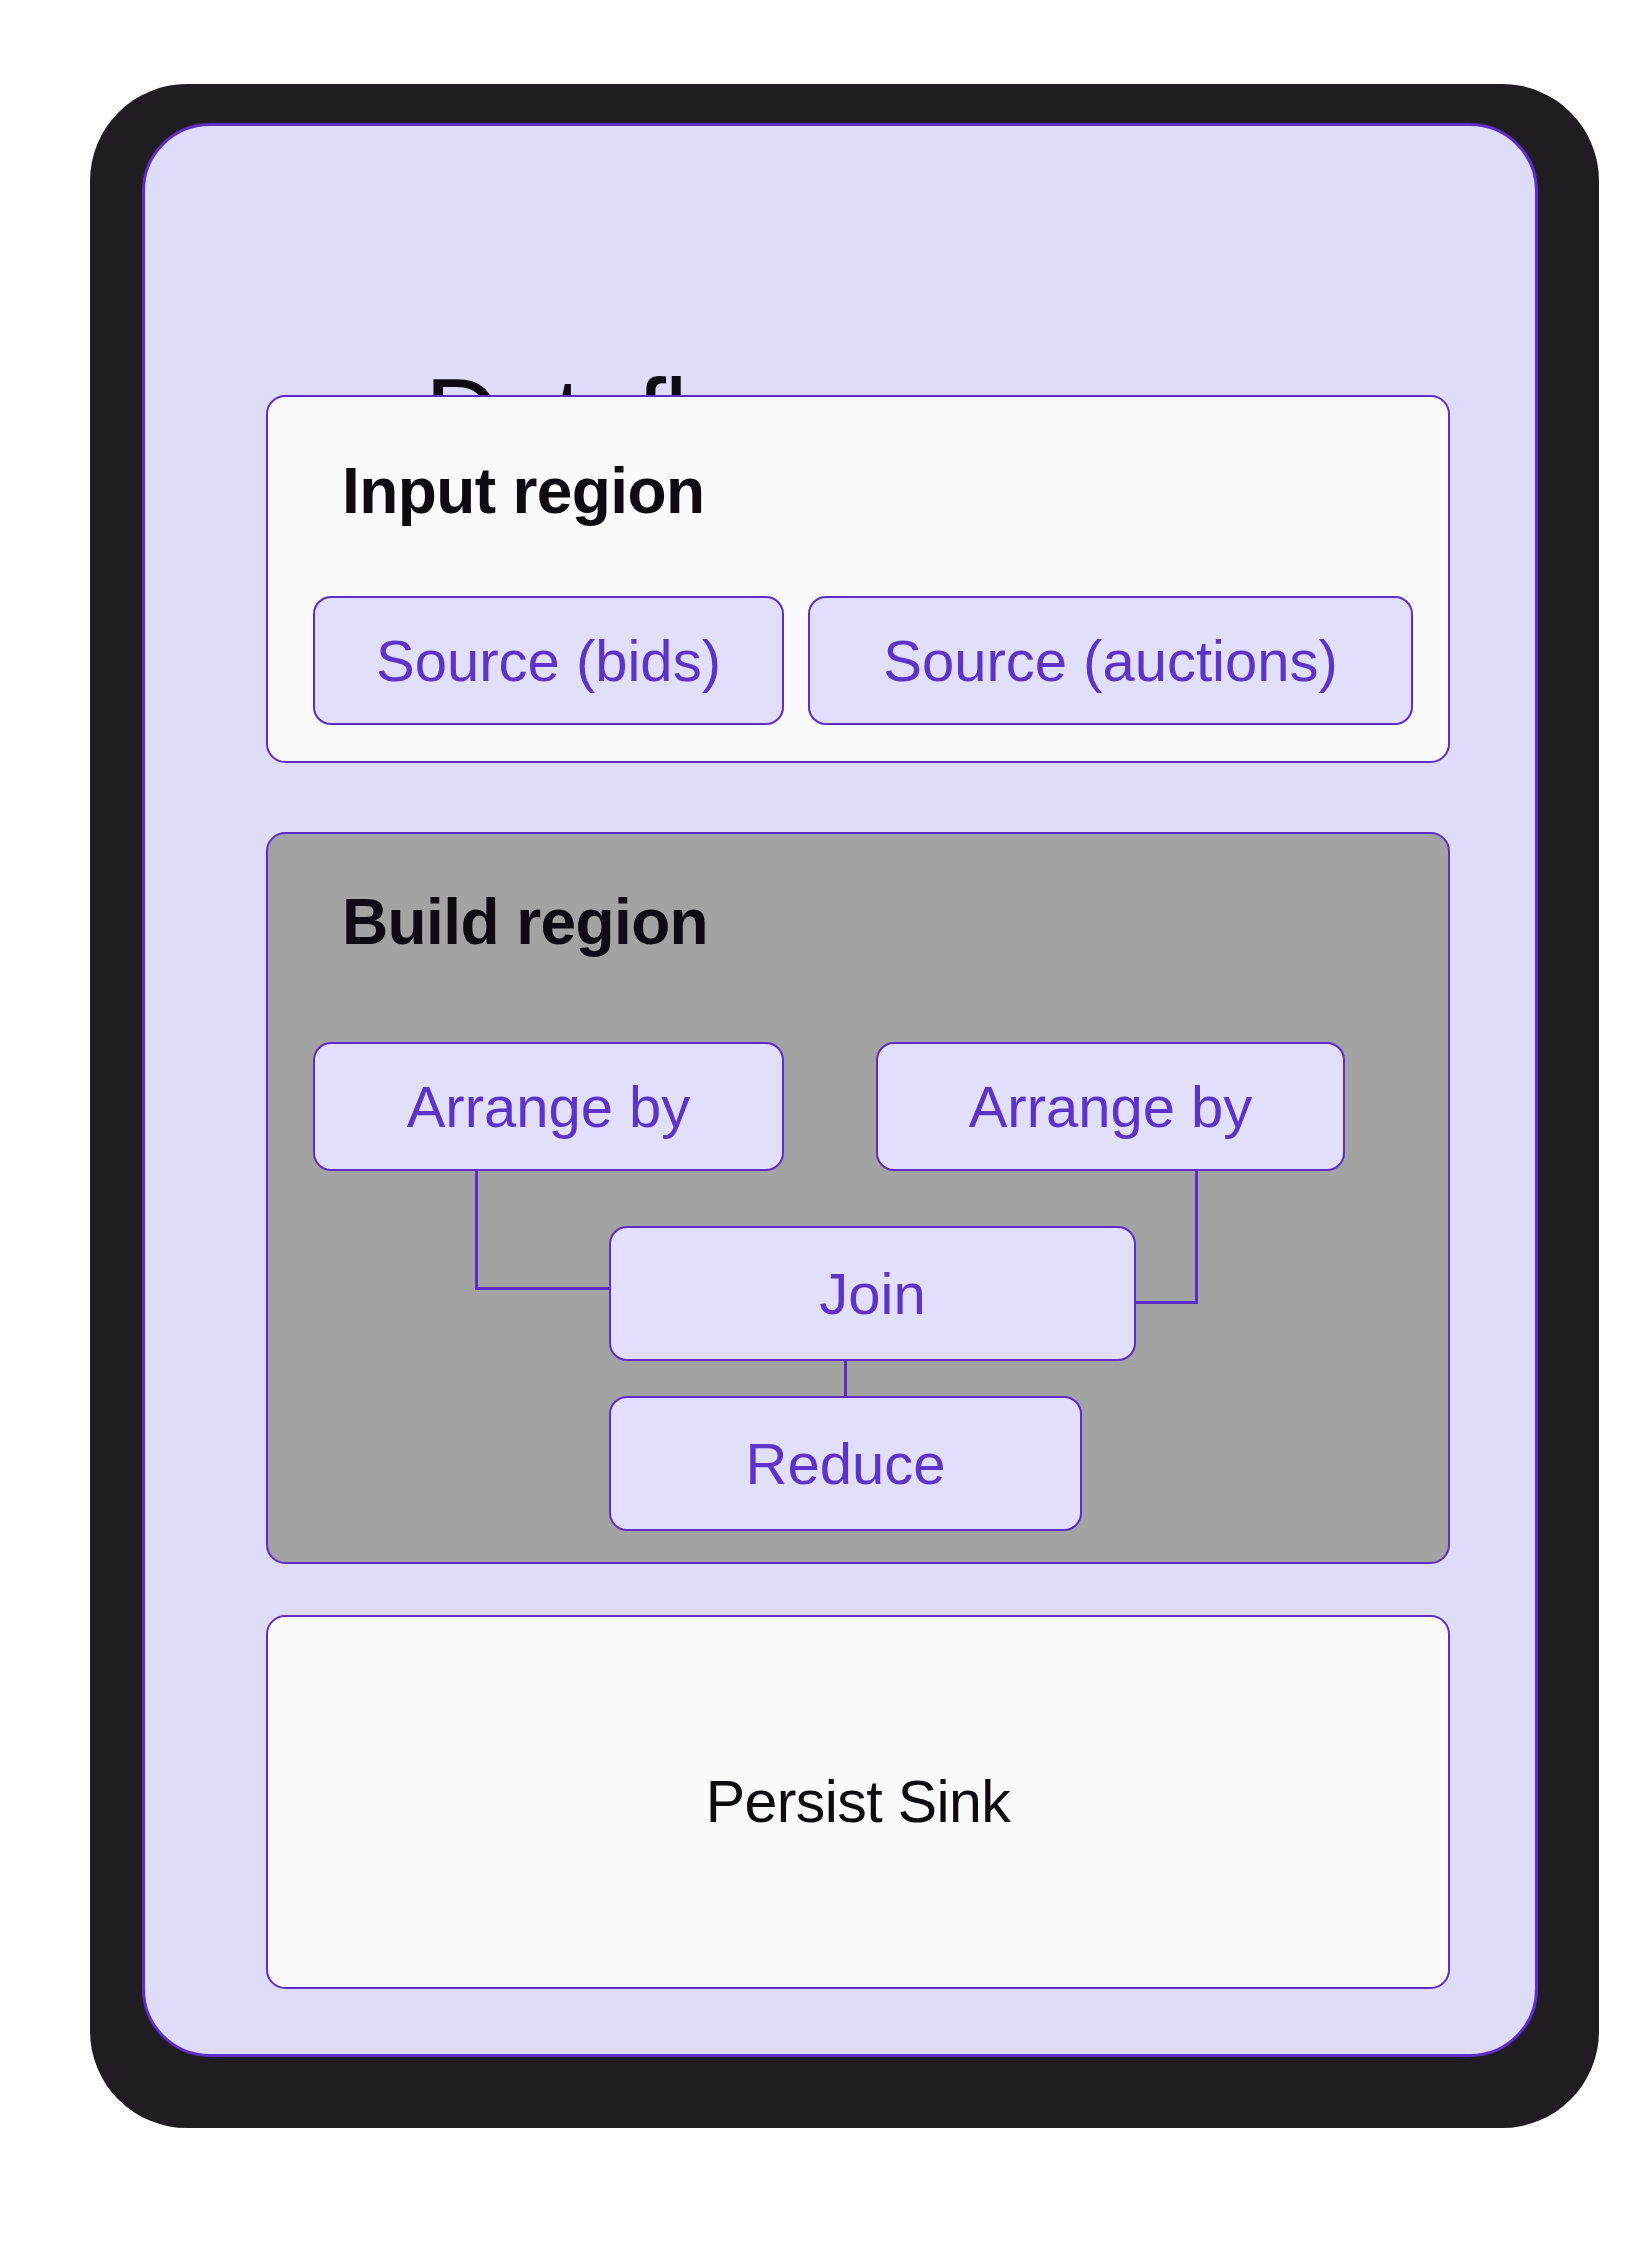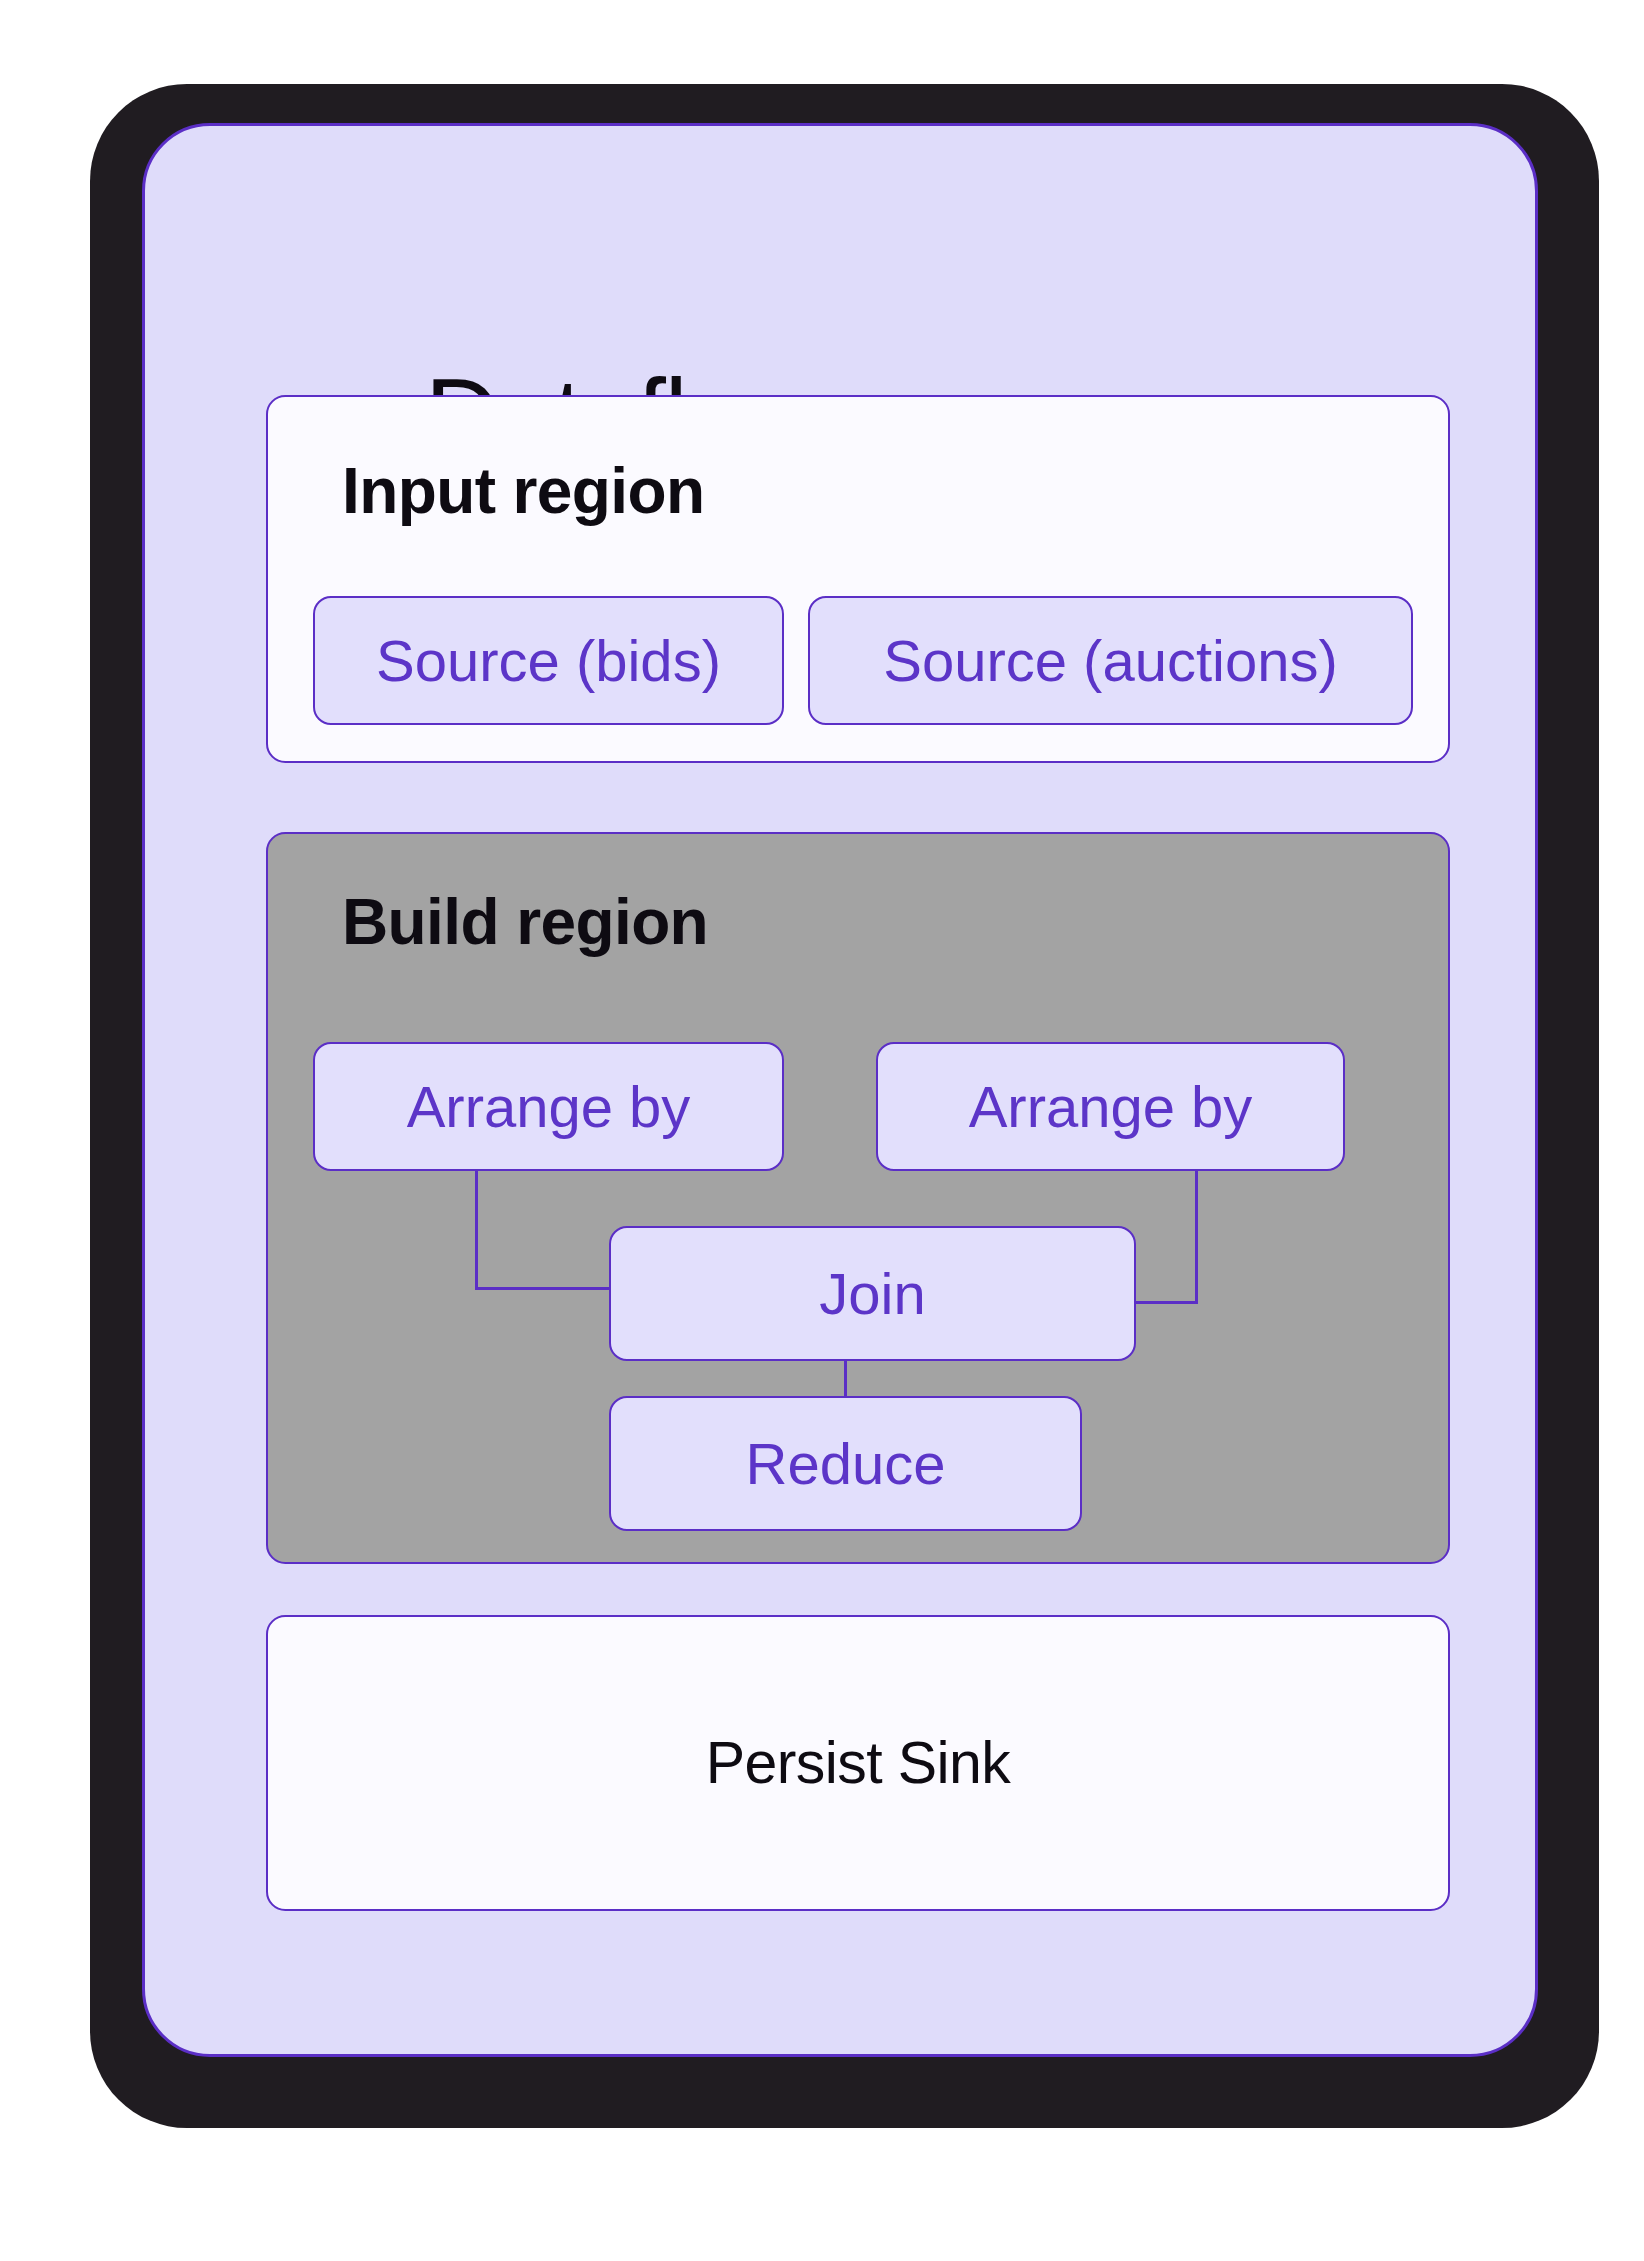--- a/index.html
+++ b/index.html
@@ -51,21 +51,21 @@
   .region {
     position: absolute;
     box-sizing: border-box;
     border: 2.6px solid #5b2ec6;
     border-radius: 19.3px;
   }
   .region-light { background: #fbfaff; }
   .region-build { background: #a3a3a3; text-align: right; }
   #input-region  { left: 266px; top: 395px;  width: 1184px; height: 368px; }
   #build-region  { left: 266px; top: 832px; width: 1184px; height: 732px; }
-  #persist-region{ left: 266px; top: 1615px; width: 1184px; height: 296px;
+  #persist-region{ left: 266px; top: 1615px; width: 1184px; height: 374px;
                    display: flex; align-items: center; justify-content: center; }
   .region-title {
     position: absolute;
     left: 64px;
     font-size: 64px;
     line-height: 1.15;
     font-weight: 700;
     letter-spacing: -0.6px;
     color: #0e0b12;
     white-space: nowrap;

